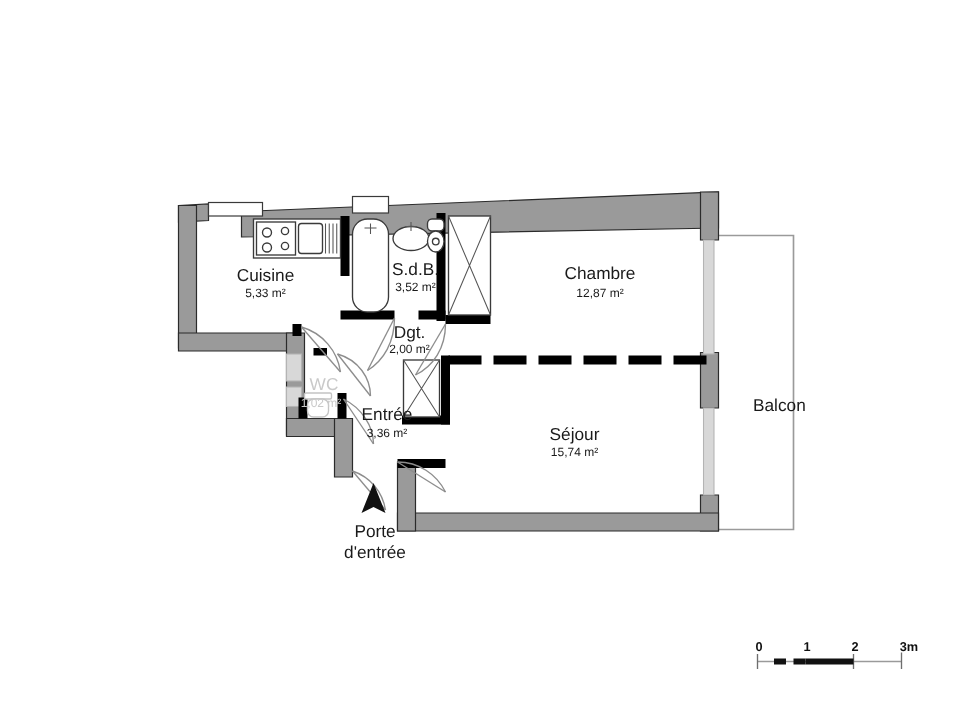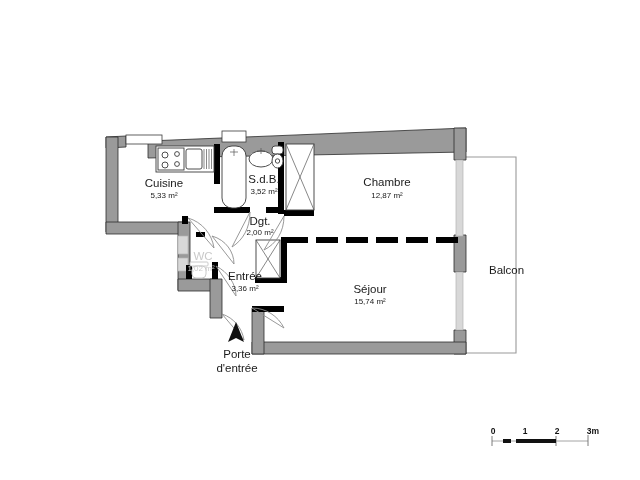--- a/index.html
+++ b/index.html
@@ -9,21 +9,21 @@
   }
   body {
     width: 640px;
     height: 480px;
     overflow: hidden;
     font-family: "Liberation Sans", sans-serif;
     position: relative;
   }
   #floorplan-root {
     position: absolute;
-    left: 0;
+    left: 13px;
     top: 0;
     width: 532px;
     height: 480px;
     text-align: right;
   }
   svg.plan {
     display: block;
     width: 640px;
     height: 480px;
   }

